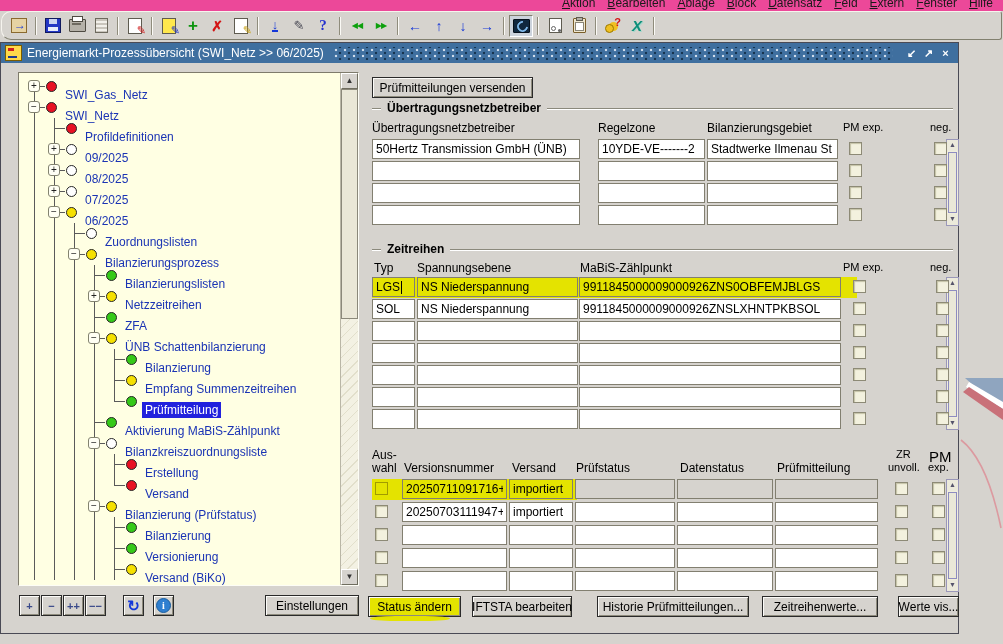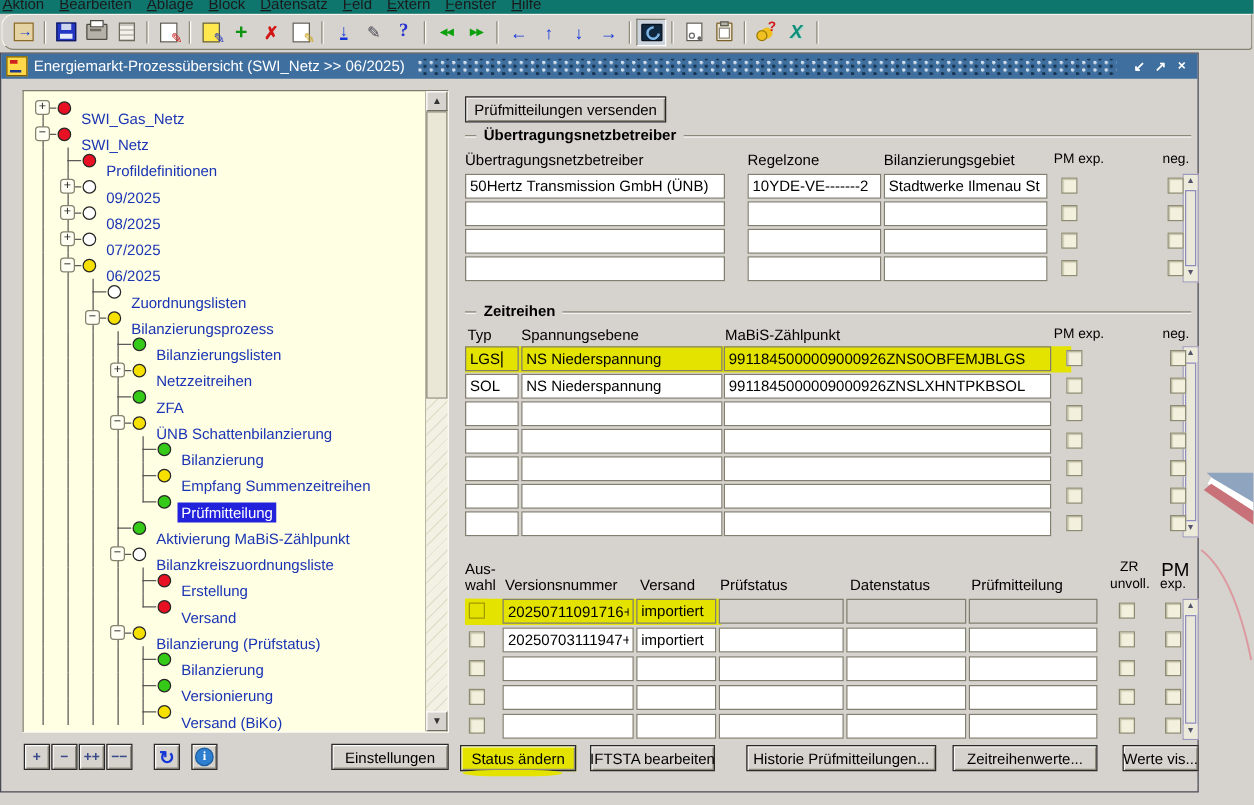--- a/index.html
+++ b/index.html
@@ -1,20 +1,20 @@
 <!DOCTYPE html>
 <html><head>
 <meta charset="utf-8">
 <style>
   html,body{margin:0;padding:0;background:#D6D3CE;}
   #screen{position:relative;width:1003px;height:644px;background:#D6D3CE;
     font-family:"Liberation Sans",sans-serif;font-size:12px;color:#000;overflow:hidden;}
 
   
-  .menubar{position:absolute;left:0;top:0;width:100%;height:11px;overflow:hidden;background:#0f766e;}
+  .menubar{position:absolute;left:0;top:0;width:100%;height:11px;overflow:hidden;background:#ec4899;text-align:right;}
   .mi{display:inline-block;position:relative;top:-5px;padding:0 10px 0 2px;line-height:16px;color:#1a1a1a;}
   .mi::first-letter{text-decoration:underline;}
 
   
   .toolbar{position:absolute;left:1px;top:11px;width:1001px;height:29px;background:#D6D3CE;
     border:1px solid;border-color:#f6f4ee #82806f #82806f #f6f4ee;border-radius:10px 3px 3px 10px;
     display:flex;align-items:center;padding:0 5px;box-sizing:border-box;}
   .tbtn{width:24px;height:22px;display:flex;align-items:center;justify-content:center;flex:none;}
   .tbtn.pressed{border:1px solid;border-color:#82806f #ffffff #ffffff #82806f;background:#ccd3dc;box-sizing:border-box;}
   .tsep{width:0;height:18px;border-left:1px solid #8f8c7c;border-right:1px solid #fbfaf6;margin:0 4px;flex:none;}

